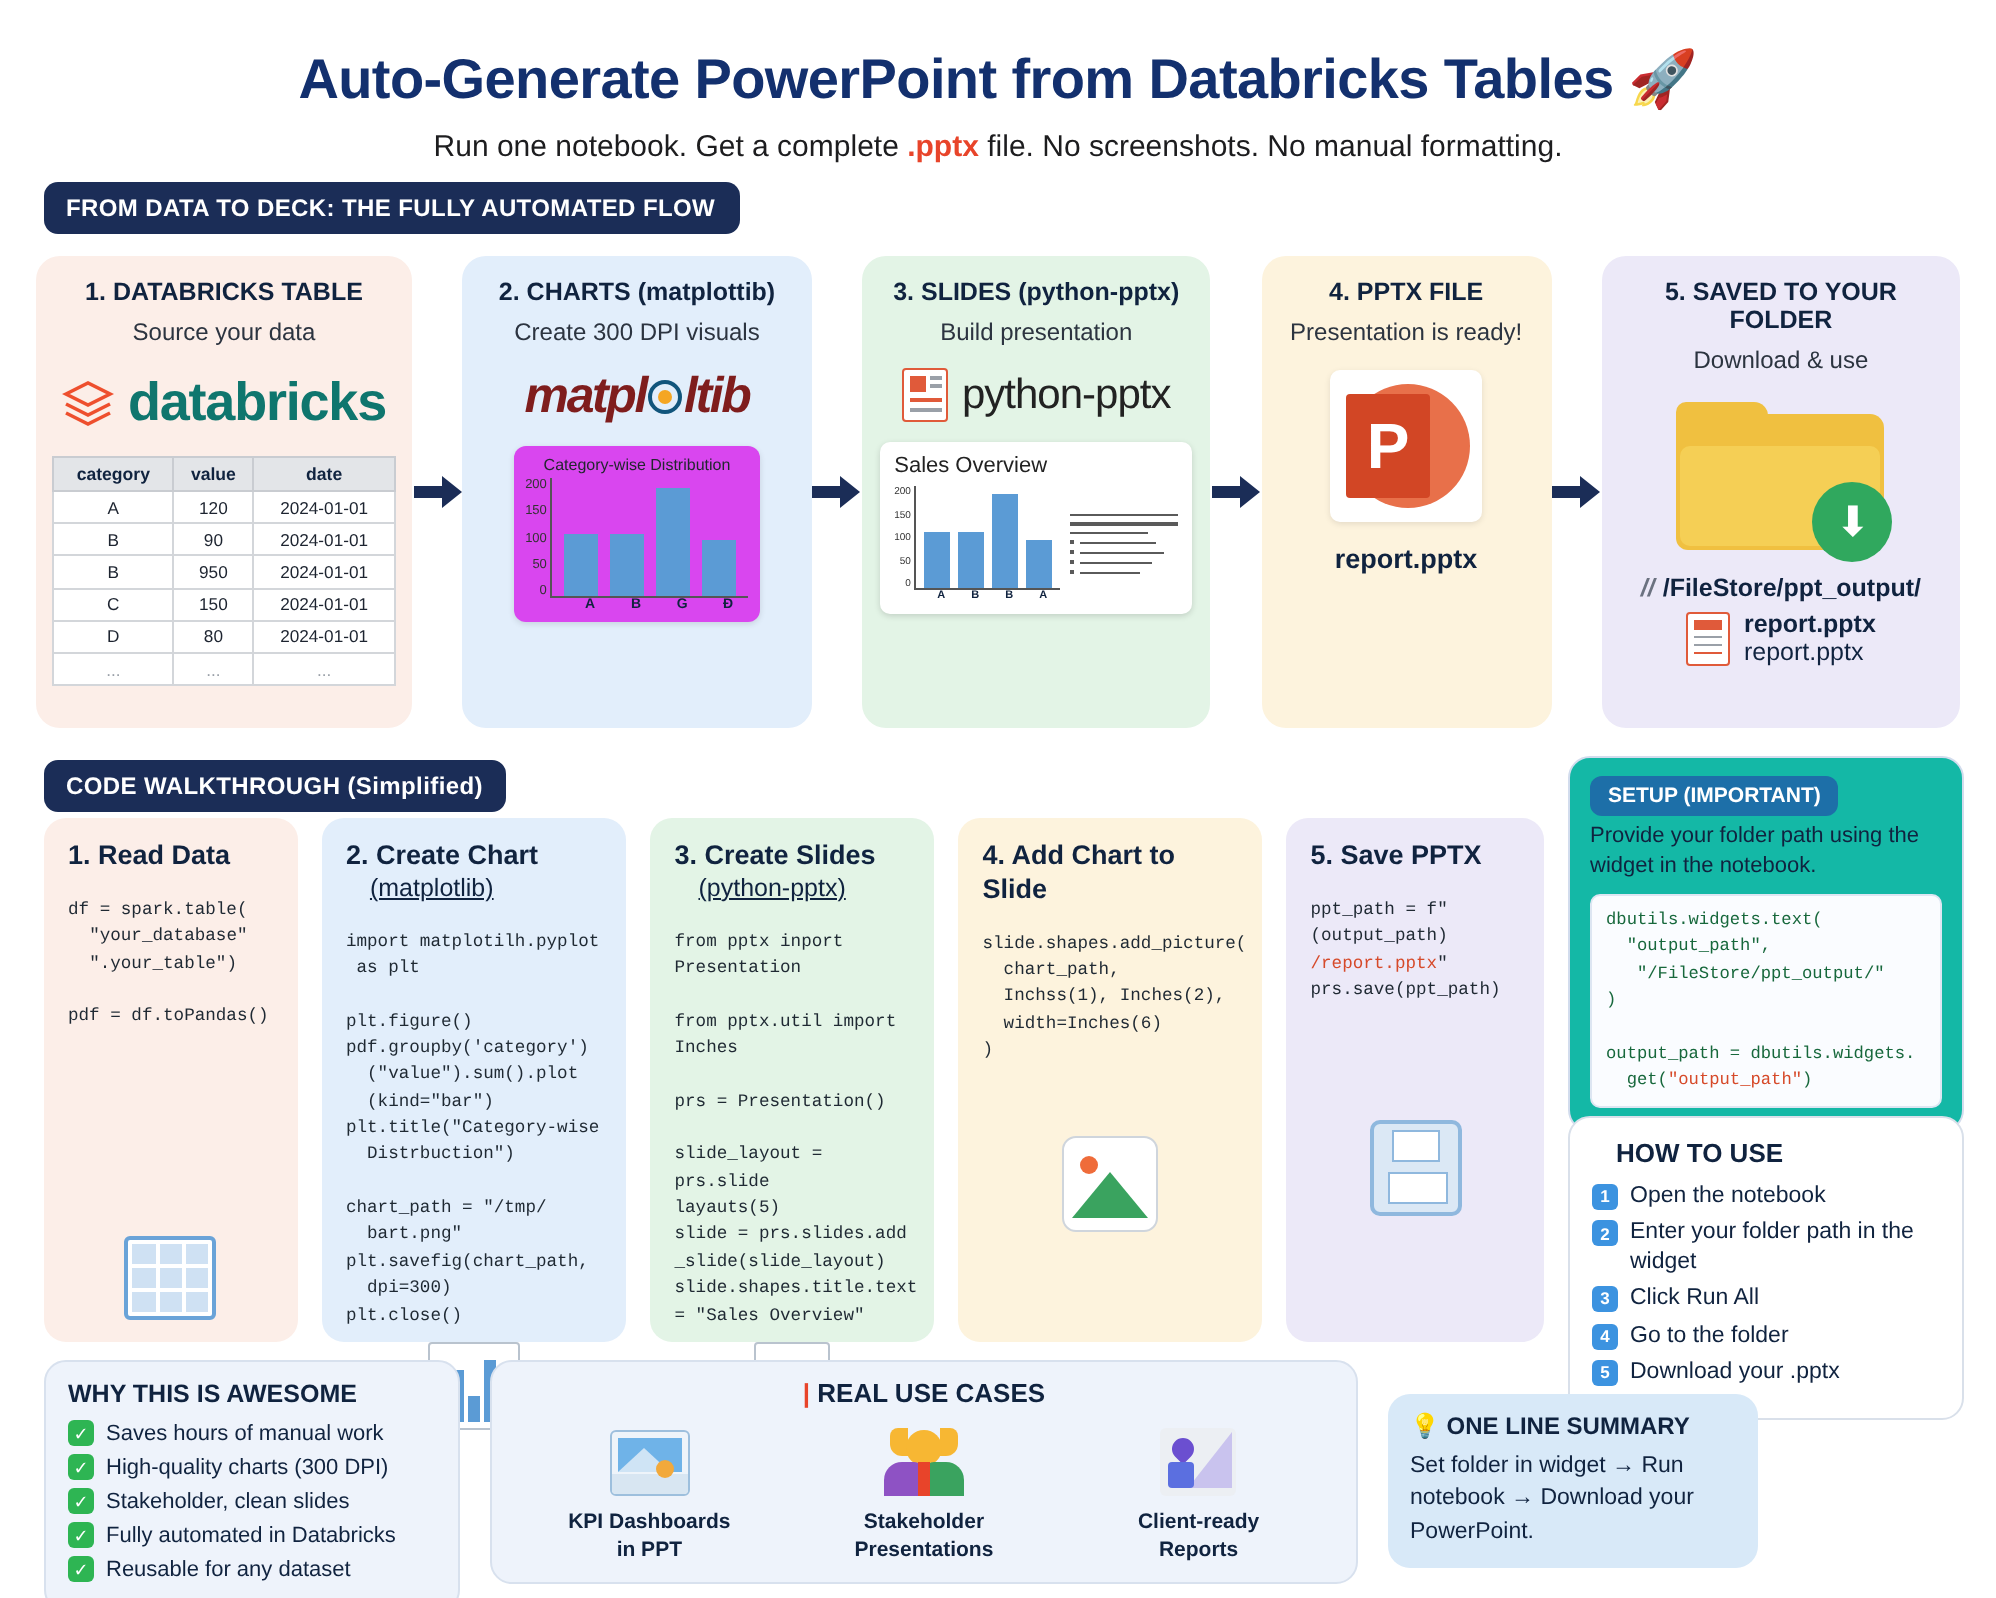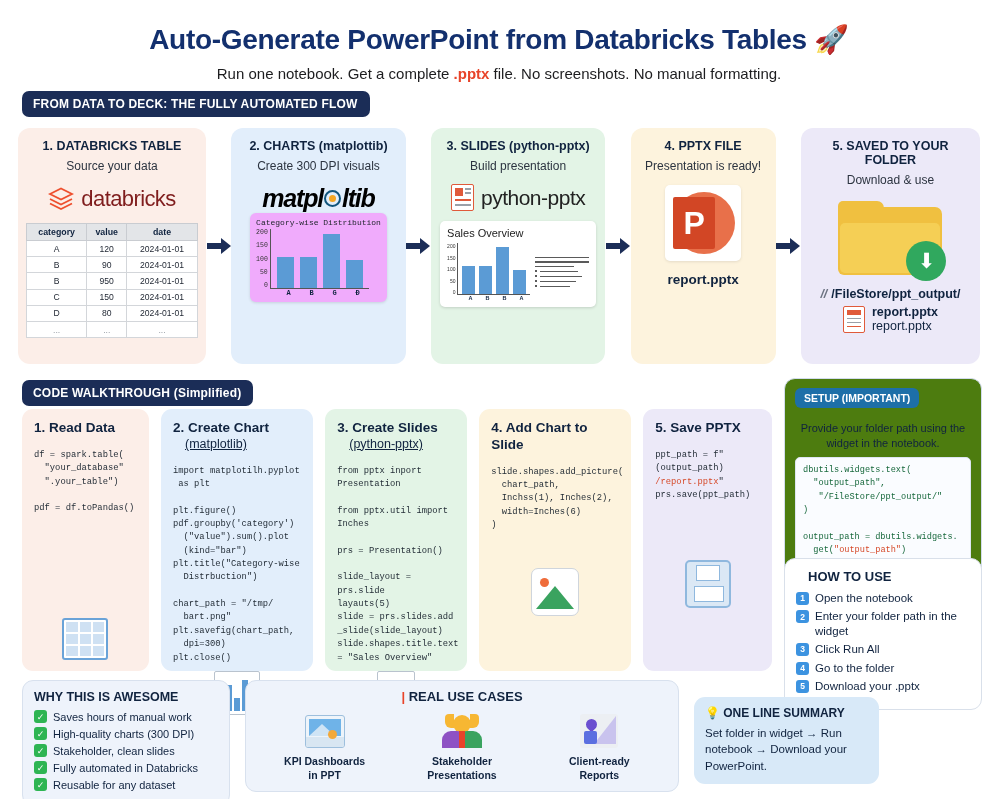--- a/index.html
+++ b/index.html
@@ -50,48 +50,48 @@
   .arrow svg { display:block; }
 
   .c1 { background: #fceee8; width: 192px; }
   .c2 { background: #e2eefb; width: 178px; }
   .c3 { background: #e3f4e6; width: 178px; }
   .c4 { background: #fdf3dd; width: 148px; }
   .c5 { background: #ece9f8; width: 183px; }
 
   
   .dbx { display:flex; align-items:center; gap:7px; margin-top:13px; }
-  .dbx-word { font-size: 22px; font-weight: normal; color:#7f1d1d; letter-spacing:-0.6px; }
+  .dbx-word { font-size: 27px; font-weight: bold; color:#0f766e; letter-spacing:-0.6px; }
 
   
   .dtable {
     margin-top: 11px; border-collapse: collapse; background:#fff;
     font-size: 8.6px; width: 172px; border:1px solid #c9ccd1;
   }
   .dtable th {
     background:#e3e5e8; font-weight:bold; padding:3px 2px;
     border:1px solid #c9ccd1; font-size:8.8px;
   }
   .dtable td {
     padding: 2.6px 2px; text-align:center; border:1px solid #d3d6da;
     color:#1d2430;
   }
   .dtable td.dim { color:#9aa0a8; }
 
   
   .mpl { margin-top: 11px; font-size:25px; font-weight:bold; font-style:italic;
-         color:#000000; letter-spacing:-1.2px; display:flex; align-items:center;}
+         color:#7f1d1d; letter-spacing:-1.2px; display:flex; align-items:center;}
   .mpl-o { display:inline-block; width:17px; height:17px; border-radius:50%;
            border:2.4px solid #11557c; position:relative; margin:0 1px; }
   .mpl-o::after{content:""; position:absolute; left:3px; top:3px; width:7px;height:7px;
                 border-radius:50%; background:#f5a623;}
 
   
-  .chartbox { background:#f0abfc; border-radius:6px; padding:5px 6px; 
-              box-shadow:0 1px 3px rgba(0,0,0,.12);font-family:Liberation Mono, monospace; }
+  .chartbox { background:#d946ef; border-radius:6px; padding:5px 6px; margin-top:10px;
+              box-shadow:0 1px 3px rgba(0,0,0,.12); }
   .chart-title { font-size:8px; text-align:center; color:#22272e; margin-bottom:2px;}
   .chart-area { display:flex; }
   .yaxis { display:flex; flex-direction:column; justify-content:space-between;
            font-size:6.5px; color:#333; text-align:right; padding-right:2px; }
   .plot { border-left:1px solid #555; border-bottom:1px solid #555;
           display:flex; align-items:flex-end; gap:6px; padding:0 6px; }
   .bar { background:#5b9bd5; width:17px; }
   .xaxis { display:flex; gap:6px; padding-left:7px; font-size:7px; font-weight:bold;}
   .xaxis span { width:17px; text-align:center; }
 
@@ -188,25 +188,25 @@
                 border-bottom:23px solid #3aa35f;}
   .ico-save { width:46px;height:48px;background:#dbe8f5;border:2px solid #8fb8de;
               border-radius:5px; position:relative;}
   .ico-save .top{position:absolute;left:9px;top:3px;width:24px;height:16px;
                  background:#fff;border:1px solid #8fb8de;}
   .ico-save .bot{position:absolute;left:7px;bottom:4px;width:30px;height:16px;
                  background:#fff;border:1px solid #8fb8de;}
 
   
   .setup { position:absolute; left:784px; top:378px; width:198px;
-           background:#4d7c0f; border:1px solid #d2dced; border-radius:11px;
+           background:#14b8a6; border:1px solid #d2dced; border-radius:11px;
            padding:9px 10px 11px; }
   .setup .sb { display:inline-block; background:#1d6fa8; color:#fff; font-size:10.5px;
                font-weight:bold; padding:4px 9px; border-radius:6px; }
-  .setup p { font-size:11px; margin-top:13px; line-height:1.32;text-align:center; }
+  .setup p { font-size:11px; margin-top:3px; line-height:1.32; }
   .setup .code { background:#fafcff; border:1px solid #dde6f2; border-radius:5px;
                  margin-top:7px; padding:6px 7px; font-size:8.6px; color:#17683c;
                  line-height:1.55; }
   .setup .code .red { color:#d64a2a; }
 
   .howto { position:absolute; left:784px; top:558px; width:198px;
            background:#ffffff; border:1px solid #d9e0ea; border-radius:11px;
            padding:10px 11px 12px; }
   .howto h3 { font-size:13px; font-weight:bold;padding-left:12px; }
   .howto ol { list-style:none; margin-top:7px; }

